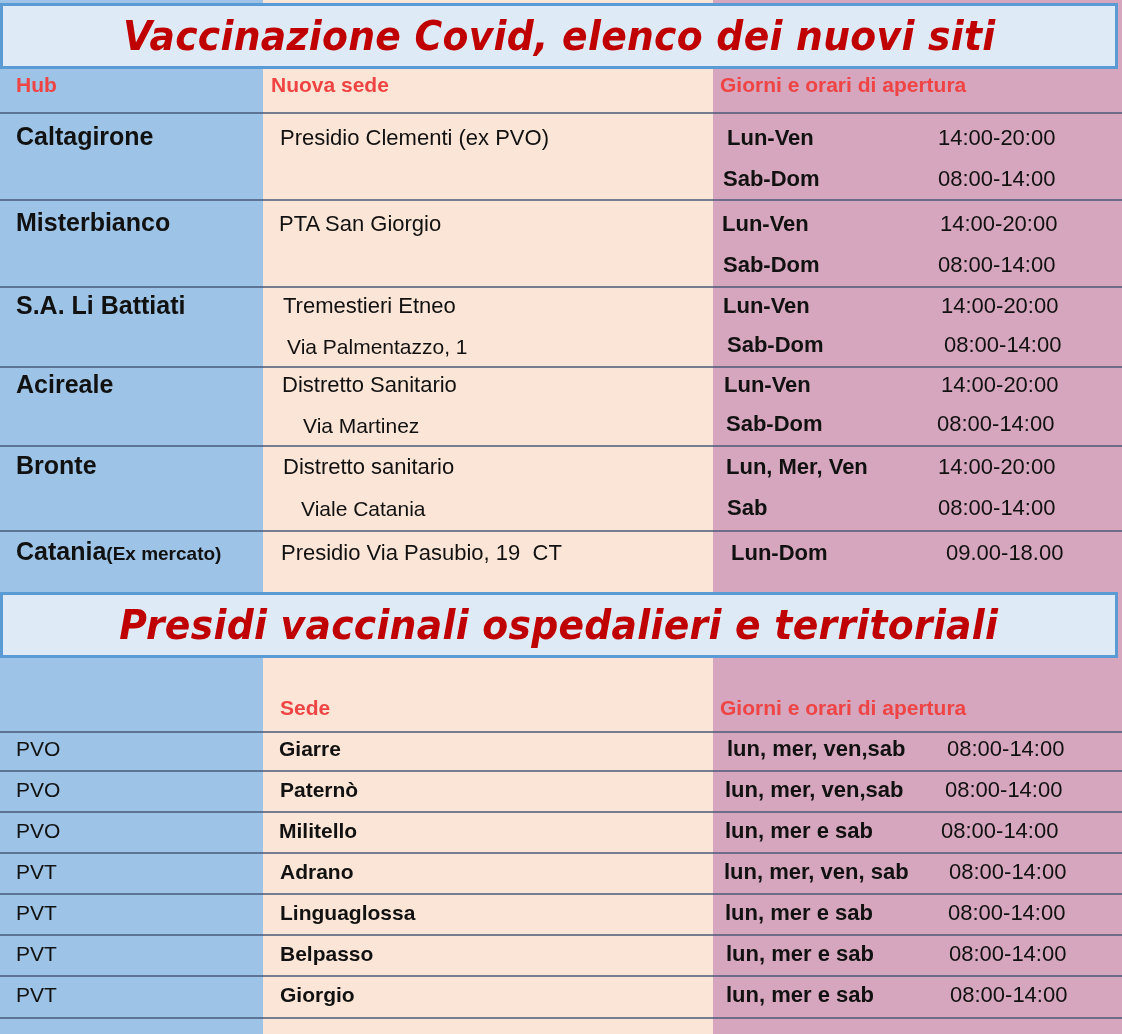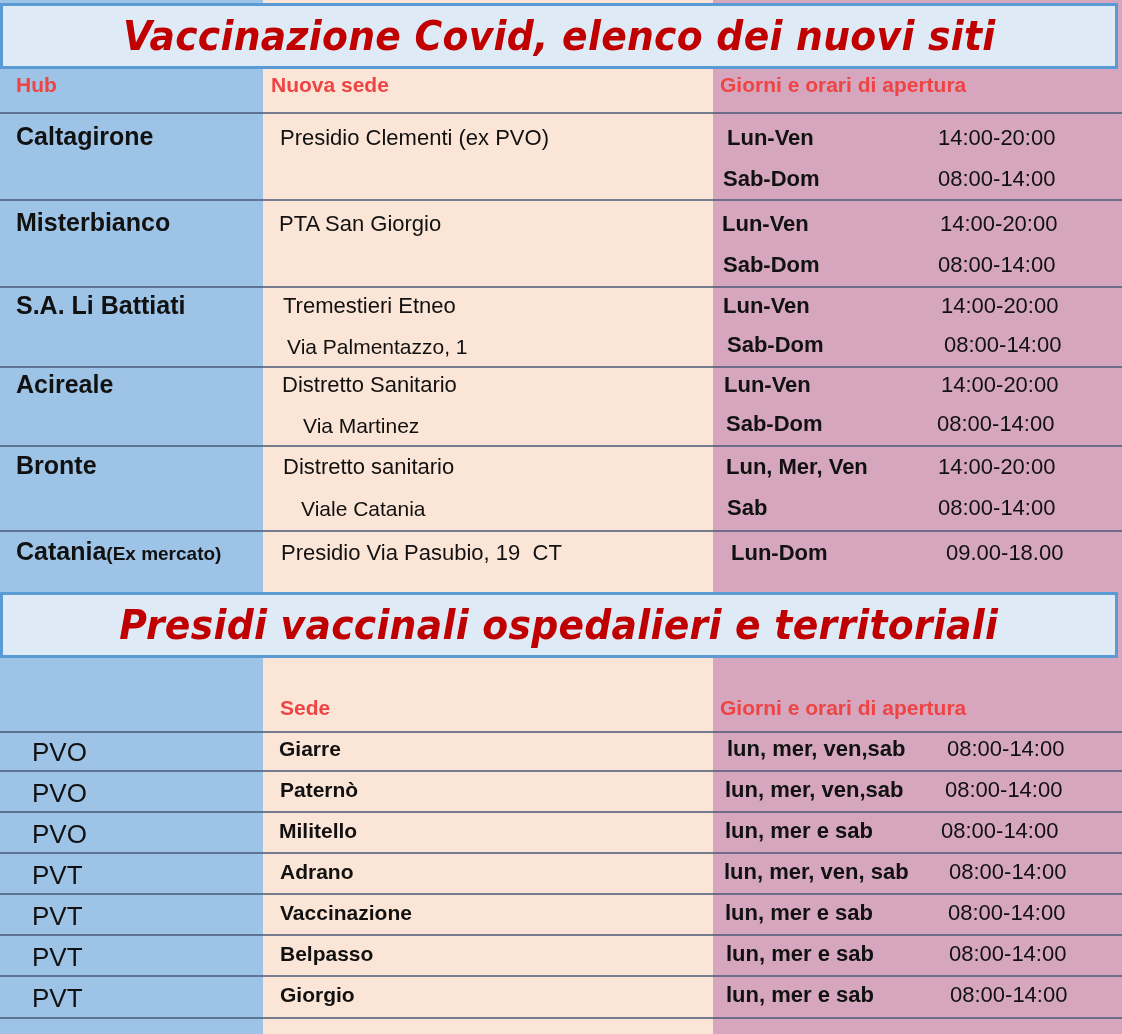--- a/index.html
+++ b/index.html
@@ -33,21 +33,21 @@
     position:absolute; left:0; width:1122px; height:2px;
     background:#4a5a7a; opacity:0.75;
   }
   .t { position:absolute; color:#111; white-space:nowrap; }
   .hub { font-weight:bold; font-size:25px; }
   .hub small { font-size:19px; font-weight:bold; }
   .site { font-size:22px; }
   .site2 { font-size:21px; }
   .day { font-weight:bold; font-size:22px; }
   .hrs { font-size:22px; }
-  .typ { font-size:26px;margin-left:16px; }
+  .typ { font-size:21px; }
   .sede { font-size:21px; font-weight:bold; }
 </style>
 </head>
 <body>
 
 <div class="col col-a"></div>
 <div class="col col-b"></div>
 <div class="col col-c"></div>
 
 <div class="title-band" style="top:3px;height:66px;">
@@ -154,21 +154,21 @@
 <div>
   <div class="t typ" style="left:16px;top:860px;">PVT</div>
   <div class="t sede" style="left:280px;top:860px;">Adrano</div>
   <div class="t day" style="left:724px;top:859px;">lun, mer, ven, sab</div>
   <div class="t hrs" style="left:949px;top:859px;">08:00-14:00</div>
 </div>
 <div class="sep" style="top:893px;"></div>
 
 <div>
   <div class="t typ" style="left:16px;top:901px;">PVT</div>
-  <div class="t sede" style="left:280px;top:901px;">Vaccinazione</div>
+  <div class="t sede" style="left:280px;top:901px;">Linguaglossa</div>
   <div class="t day" style="left:725px;top:900px;">lun, mer e sab</div>
   <div class="t hrs" style="left:948px;top:900px;">08:00-14:00</div>
 </div>
 <div class="sep" style="top:934px;"></div>
 
 <div>
   <div class="t typ" style="left:16px;top:942px;">PVT</div>
   <div class="t sede" style="left:280px;top:942px;">Belpasso</div>
   <div class="t day" style="left:726px;top:941px;">lun, mer e sab</div>
   <div class="t hrs" style="left:949px;top:941px;">08:00-14:00</div>

